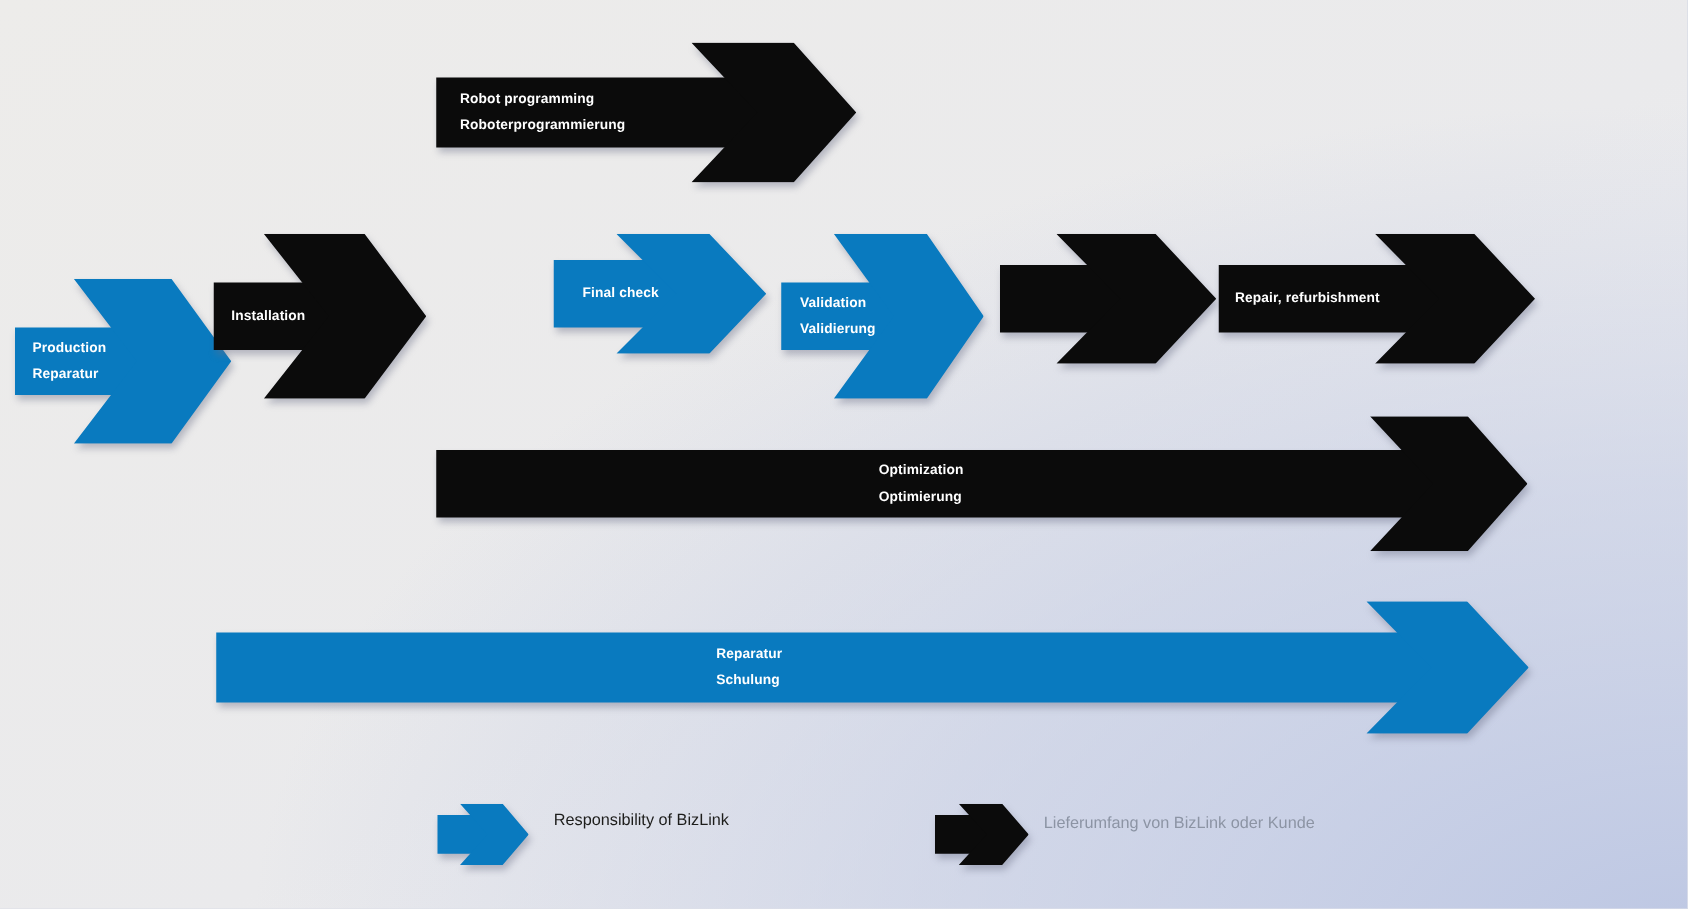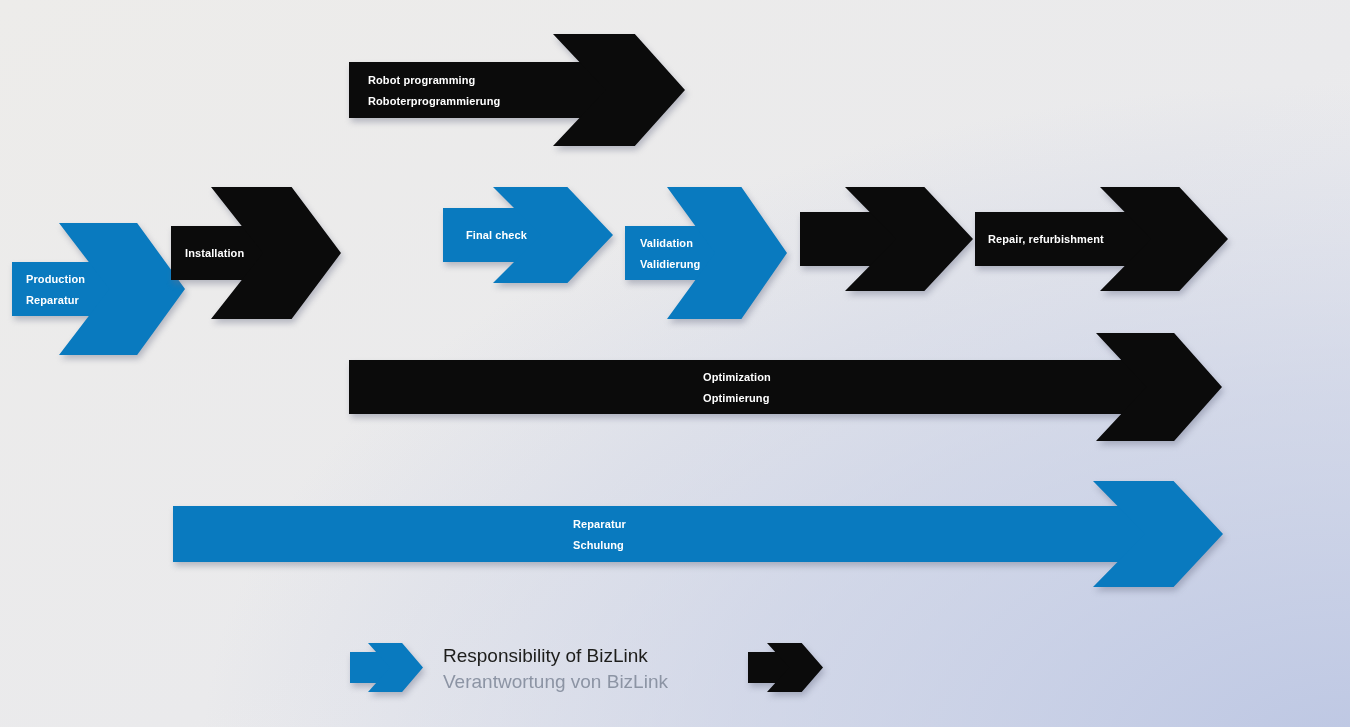--- a/index.html
+++ b/index.html
@@ -58,21 +58,21 @@
     white-space: nowrap;
     letter-spacing: 0.1px;
   }
   .a-label span { display: block; }
   .a-label span:empty { display: none; }
 
   
   .legend-text {
     position: absolute;
     white-space: nowrap;
-    font-size: 19px;
+    font-size: 13px;
     line-height: 24px;
   }
   .legend-text .lg1 { display: block; color: var(--legend-dark, #1d1d1b); }
   .legend-text .lg2 { display: block; color: var(--legend-gray, #8c94a4); margin-top: 2px; }
 </style>
 </head>
 <body>
 
 <div id="stage">
 
@@ -151,23 +151,23 @@
       <span>Schulung</span>
     </div>
   </div>
 
   <div class="arrow blue" style="left:350px; top:643px; width:73px; height:49px; --headW:55px; --bodyH:31px;">
     <div class="a-body"></div>
     <div class="a-head"></div>
   </div>
   <div class="legend-text" style="left:443px; top:644px;">
     <span class="lg1">Responsibility of BizLink</span>
-    <span class="lg2">Verantwortung von BizLink</span>
   </div>
 
   <div class="arrow black" style="left:748px; top:643px; width:75px; height:49px; --headW:56px; --bodyH:31px;">
     <div class="a-body"></div>
     <div class="a-head"></div>
   </div>
   <div class="legend-text" style="left:835px; top:644px;">
+    <span class="lg2">Lieferumfang von BizLink oder Kunde</span>
   </div>
 
 </div>
 
 </body></html>

